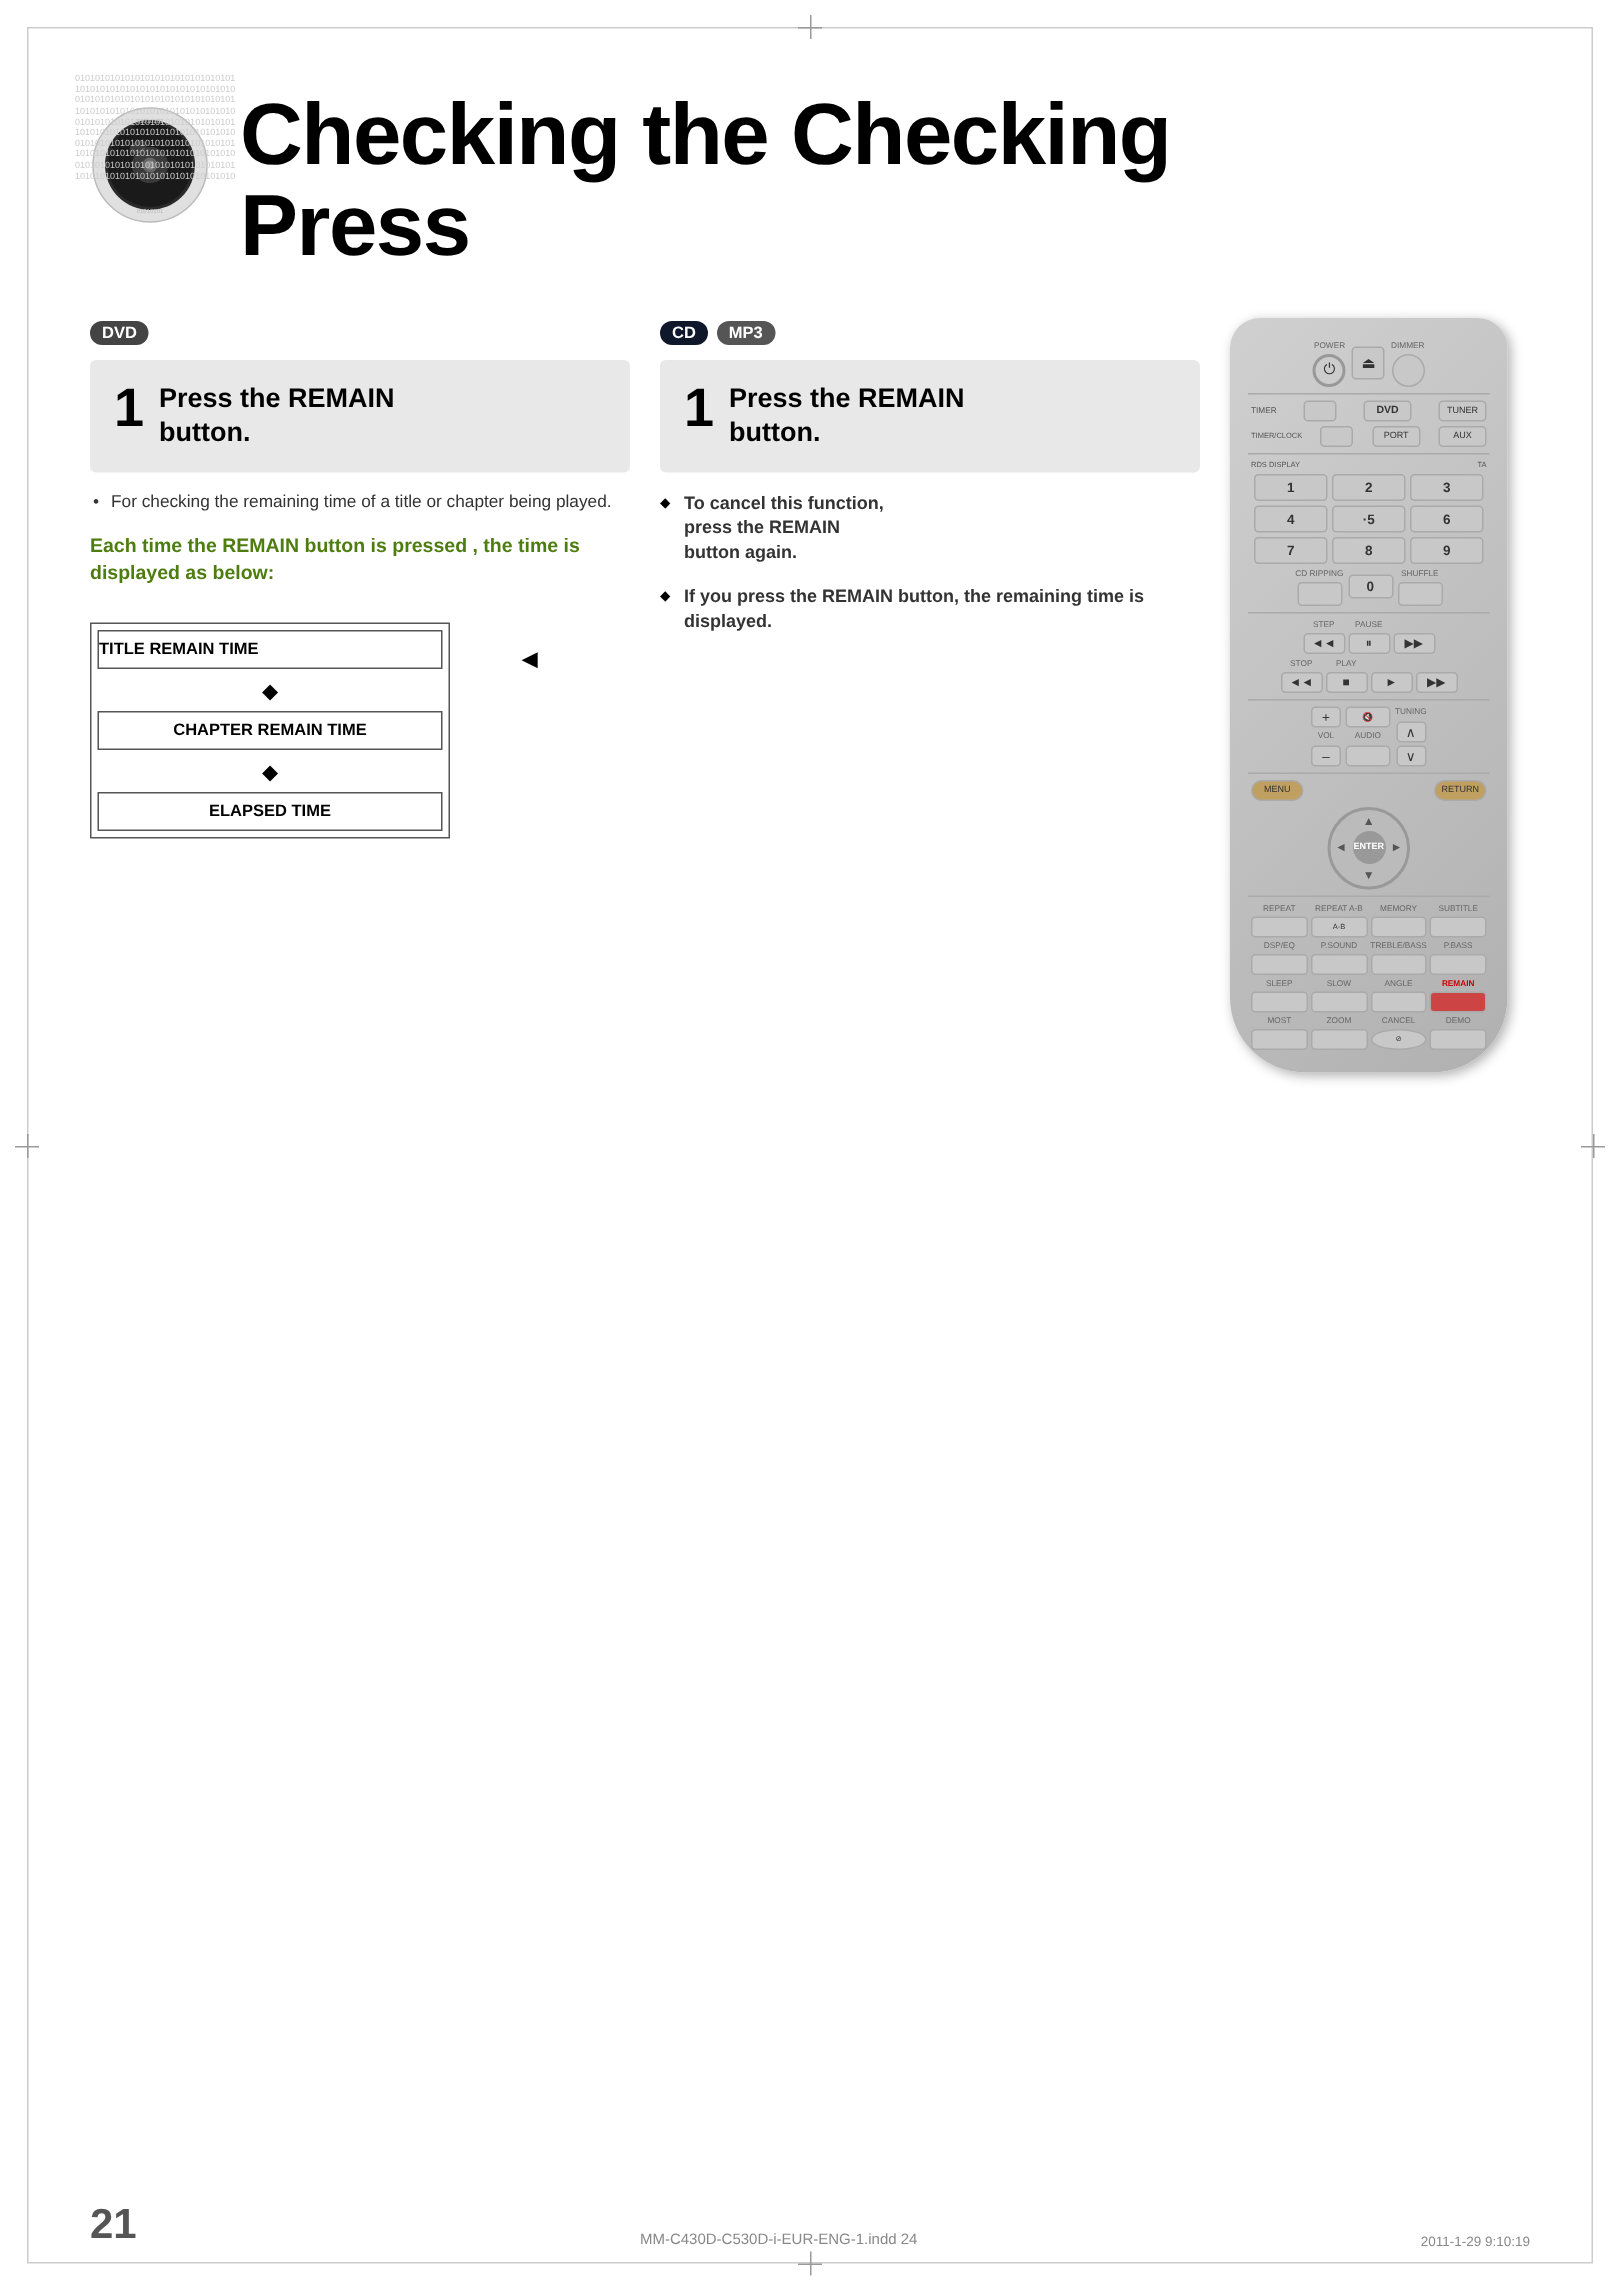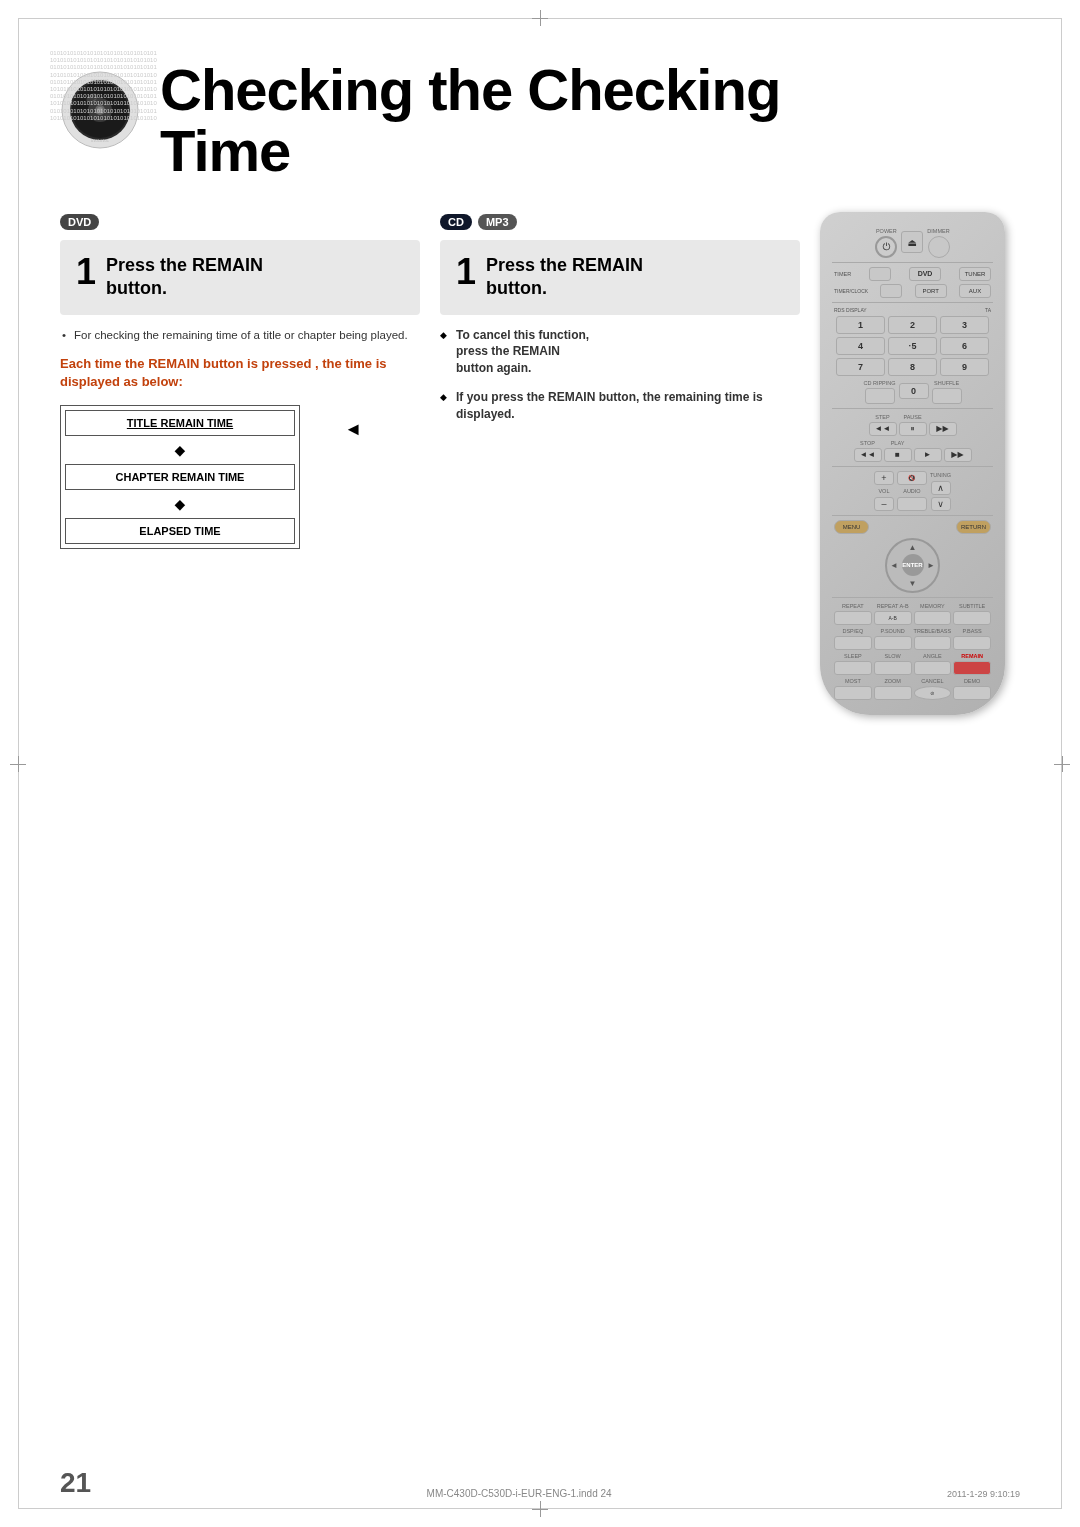--- a/index.html
+++ b/index.html
@@ -136,22 +136,22 @@
     .bullet-text::before {
       content: '•';
       position: absolute;
       left: 2px;
     }
 
     
     .instruction-bold {
       font-size: 13px;
       font-weight: bold;
-      color: #c2410c;
-      margin-bottom: 14px;
+      color: #4d7c0f;
+      margin-bottom: 24px;
       line-height: 1.4;
     }
     .flow-wrapper {
       display: flex;
       align-items: center;
       position: relative;
       max-width: 300px;
     }
 
     
@@ -355,21 +355,21 @@
 
     <ellipse cx="32" cy="28" rx="6" ry="4" fill="rgba(255,255,255,0.15)" transform="rotate(-30 32 28)"></ellipse>
 
     <text x="40" y="12" font-size="4" fill="#bbb" text-anchor="middle">01010101</text>
     <text x="40" y="72" font-size="4" fill="#bbb" text-anchor="middle">01010101</text>
   </svg>
 
   <div>
     <div style="font-size:58px; font-weight:900; color:#000; line-height:1.05; letter-spacing:-1px;">
       <span>Checking the Checking</span><br>
-      <span>Time</span>
+      <span>Press</span>
     </div>
   </div>
 </div>
 
 <div class="main-content">
 
   <div class="dvd-section">
     <div class="badge">
       <span class="badge-pill dvd">DVD</span>
     </div>
@@ -382,21 +382,21 @@
       </span>
     </div>
 
     <div class="bullet-text">For checking the remaining time of a title or chapter being played.</div>
 
     <div class="instruction-bold">Each time the REMAIN button is pressed , the time is displayed as below:</div>
 
     
     <div class="flow-wrapper">
       <div style="border: 1.5px solid #555; width: 100%; max-width: 240px; background: #fff; position: relative;">
-        <div style="border: 1.5px solid #555; margin: 4px; padding: 6px 0; font-size: 11px; font-weight: bold; text-align: center; text-decoration: underline;">TITLE REMAIN TIME</div>
+        <div style="border: 1.5px solid #555; margin: 4px; padding: 6px 0; font-size: 11px; font-weight: bold; ">TITLE REMAIN TIME</div>
         <div style="text-align: center; font-size: 14px; padding: 2px 0;">◆</div>
         <div style="border: 1.5px solid #555; margin: 4px; padding: 6px 20px; font-size: 11px; font-weight: bold; text-align: center;">CHAPTER REMAIN TIME</div>
         <div style="text-align: center; font-size: 14px; padding: 2px 0;">◆</div>
         <div style="border: 1.5px solid #555; margin: 4px; padding: 6px 8px; font-size: 11px; font-weight: bold; text-align: center;">ELAPSED TIME</div>
       </div>
 
       <div style="position: absolute; right: -2px; top: 14px; font-size: 18px; color: #000;">◄</div>
     </div>
   </div>
 

